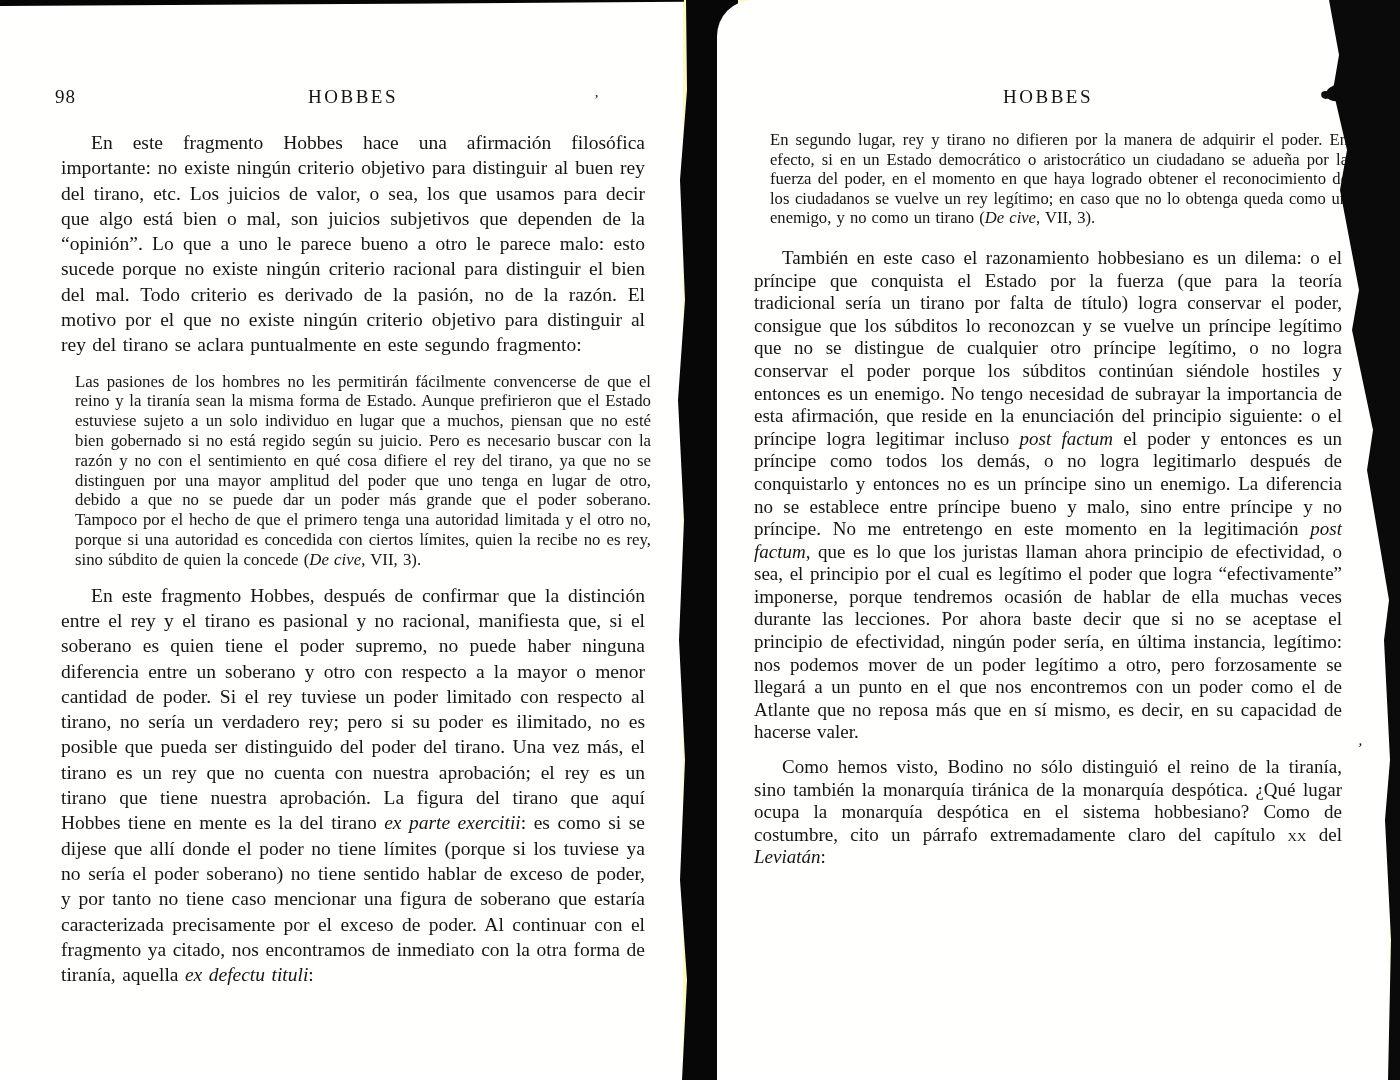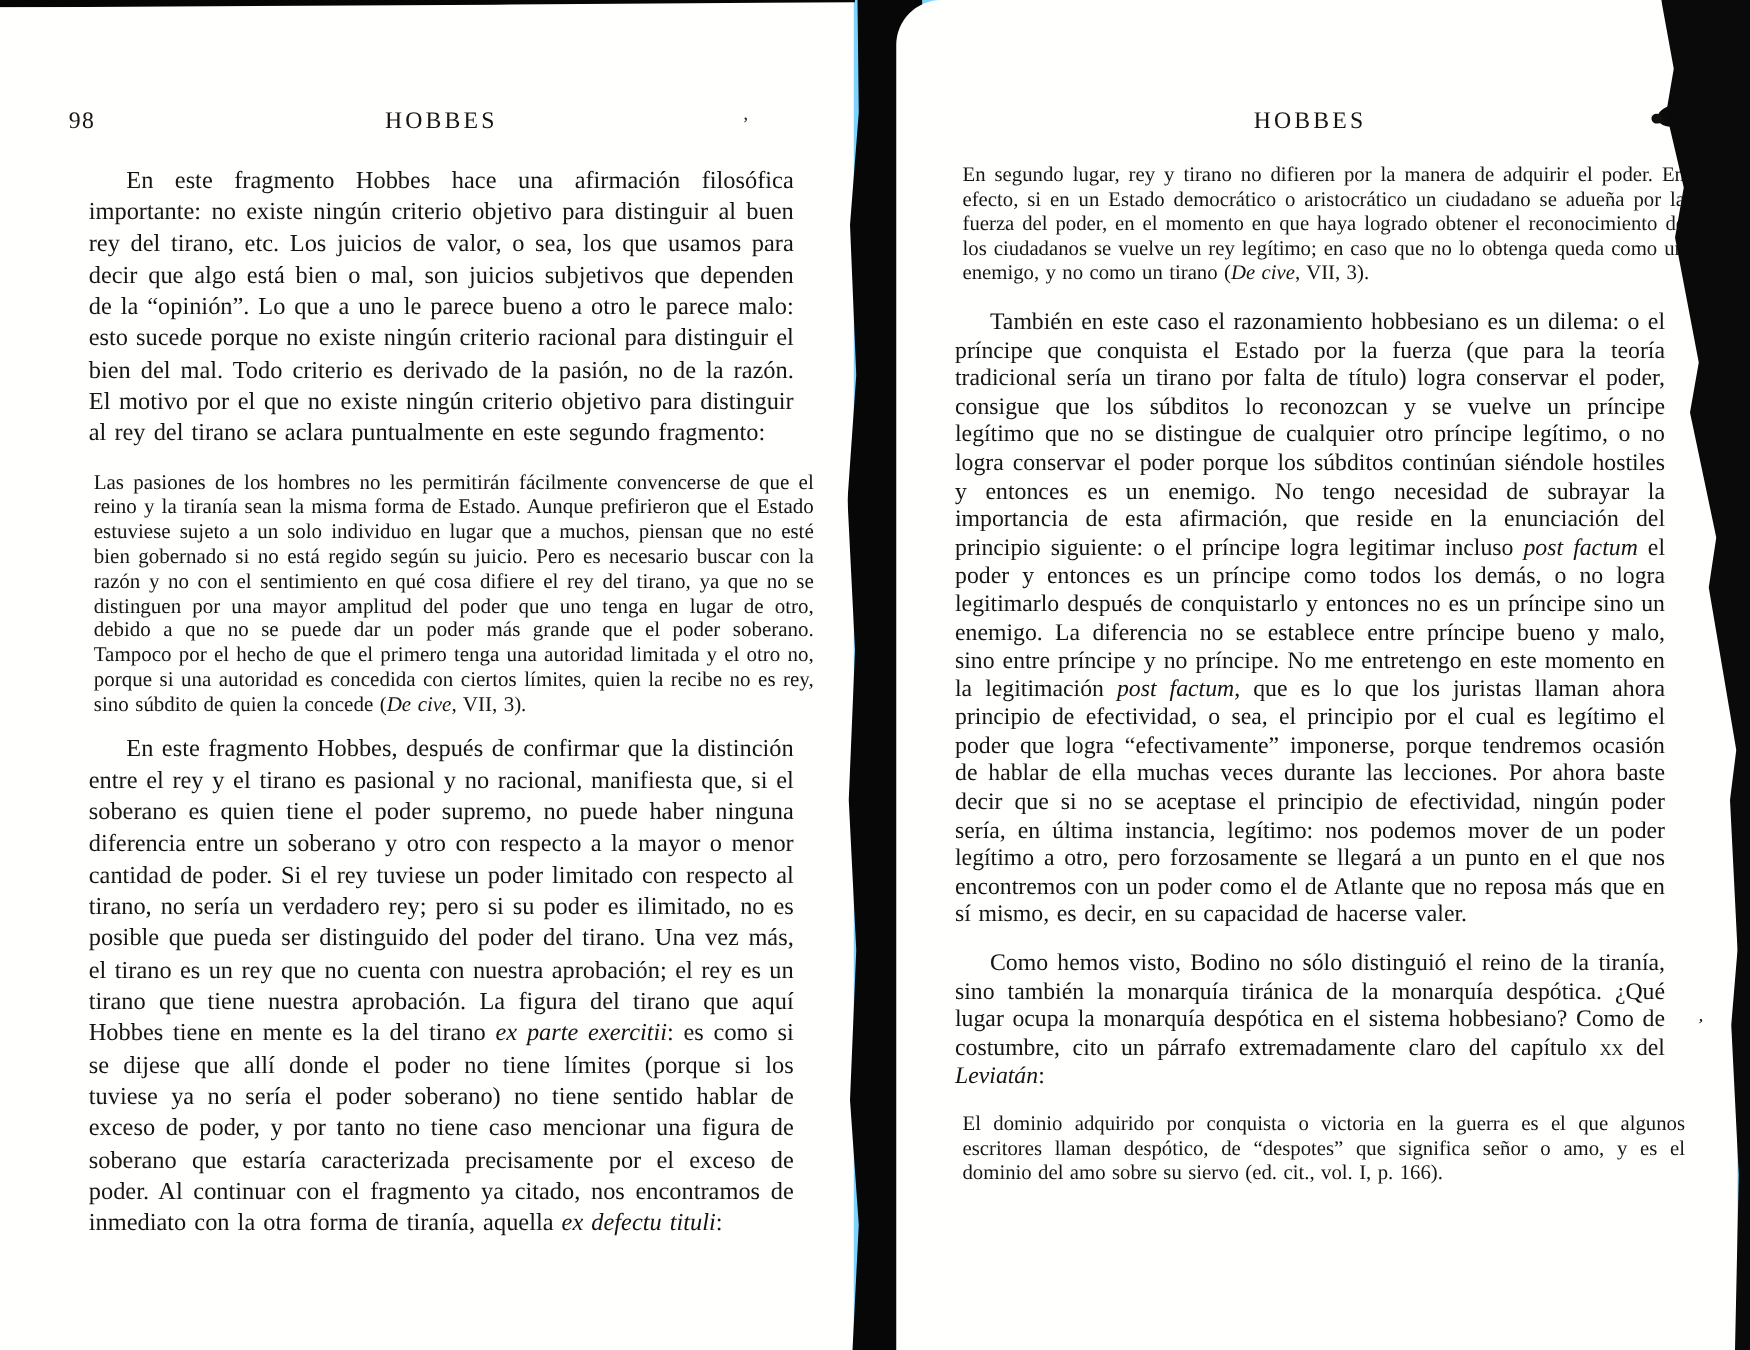--- a/index.html
+++ b/index.html
@@ -1,34 +1,34 @@
 <!DOCTYPE html>
 <html><head>
 <meta charset="utf-8">
 <style>
   html,body{margin:0;padding:0;background:#1c1c1c;}
   .canvas{
     position:relative;width:1400px;height:1080px;overflow:hidden;
-    background:#7dd3fc;
+    background:#fef9c3;
     font-family:"Liberation Serif","DejaVu Serif",serif;
     color:#171411;
     -webkit-font-smoothing:antialiased;
   }
   
   .left-page{position:absolute;left:0;top:0;width:683px;height:1080px;background:#fffffd;}
   .top-strip{position:absolute;left:0;top:0;width:684px;height:6px;background:#060606;
     clip-path:polygon(0 0,100% 0,100% 30%,58% 62%,0 100%);}
   .left-col{position:absolute;left:55px;top:86px;width:596px;}
   .page-head{position:relative;height:30px;margin-bottom:14px;}
   .page-num{position:absolute;left:0;top:0;font-size:19px;letter-spacing:1px;}
   .running-head{position:absolute;left:0;right:0;top:0;text-align:center;
     font-weight:normal;font-size:19px;letter-spacing:2.5px;}
   .speck{position:absolute;right:52px;top:6px;font-size:15px;color:#1a1a1a;}
   .body-text{text-align:justify;}
-  .body-text p{margin:16px;}
+  .body-text p{margin:6px;}
   .left-col .para{font-size:19.5px;line-height:25.3px;text-indent:30px;word-spacing:1.6px;}
   .left-col .para + .para,.left-col .quote + .para{margin-top:13px;}
   .left-col .quote{margin:14px 0 0 20px;font-size:16.8px;line-height:19.8px;
     text-indent:0;word-spacing:1px;font-family:Liberation Serif, serif;}
   
   .gutter{position:absolute;left:676px;top:0;width:62px;height:1080px;background:#070707;
     clip-path:polygon(10px 0,62px 0,62px 1080px,6px 1080px,11px 980px,4px 880px,9px 760px,
       3px 640px,8px 520px,2px 400px,9px 300px,4px 180px,11px 90px);}
   
   .right-page{position:absolute;left:717px;top:0;width:673px;height:1080px;
@@ -78,21 +78,20 @@
   <div class="right-page">
     <div class="right-col">
       <div class="page-head">
         <span class="running-head">HOBBES</span>
         <span class="smudge"></span>
       </div>
       <div class="body-text" id="right-body">
           <p class="quote"><span>En segundo lugar, rey y tirano no difieren por la manera de adquirir el poder. En efecto, si en un Estado democrático o aristocrático un ciudadano se adueña por la fuerza del poder, en el momento en que haya logrado obtener el reconocimiento de los ciudadanos se vuelve un rey legítimo; en caso que no lo obtenga queda como un enemigo, y no como un tirano (</span><i>De cive</i><span>, VII, 3).</span></p>
           <p class="para"><span>También en este caso el razonamiento hobbesiano es un dilema: o el príncipe que conquista el Estado por la fuerza (que para la teoría tradicional sería un tirano por falta de título) logra conservar el poder, consigue que los súbditos lo reconozcan y se vuelve un príncipe legítimo que no se distingue de cualquier otro príncipe legítimo, o no logra conservar el poder porque los súbditos continúan siéndole hostiles y entonces es un enemigo. No tengo necesidad de subrayar la importancia de esta afirmación, que reside en la enunciación del principio siguiente: o el príncipe logra legitimar incluso </span><i>post factum</i><span> el poder y entonces es un príncipe como todos los demás, o no logra legitimarlo después de conquistarlo y entonces no es un príncipe sino un enemigo. La diferencia no se establece entre príncipe bueno y malo, sino entre príncipe y no príncipe. No me entretengo en este momento en la legitimación </span><i>post factum</i><span>, que es lo que los juristas llaman ahora principio de efectividad, o sea, el principio por el cual es legítimo el poder que logra “efectivamente” imponerse, porque tendremos ocasión de hablar de ella muchas veces durante las lecciones. Por ahora baste decir que si no se aceptase el principio de efectividad, ningún poder sería, en última instancia, legítimo: nos podemos mover de un poder legítimo a otro, pero forzosamente se llegará a un punto en el que nos encontremos con un poder como el de Atlante que no reposa más que en sí mismo, es decir, en su capacidad de hacerse valer.</span></p>
           <p class="para"><span>Como hemos visto, Bodino no sólo distinguió el reino de la tiranía, sino también la monarquía tiránica de la monarquía despótica. ¿Qué lugar ocupa la monarquía despótica en el sistema hobbesiano? Como de costumbre, cito un párrafo extremadamente claro del capítulo </span><span class="sc">xx</span><span> del </span><i>Leviatán</i><span>:</span></p>
-          <p class="quote"><span>El dominio adquirido por conquista o victoria en la guerra es el que algunos escritores llaman despótico, de “despotes” que significa señor o amo, y es el dominio del amo sobre su siervo (ed. cit., vol. I, p. 166).</span></p>
         </div>
       <span class="tick">’</span>
     </div>
   </div>
 
   <div class="torn-edge"></div>
   <div class="top-strip"></div>
 
 </div>
 

